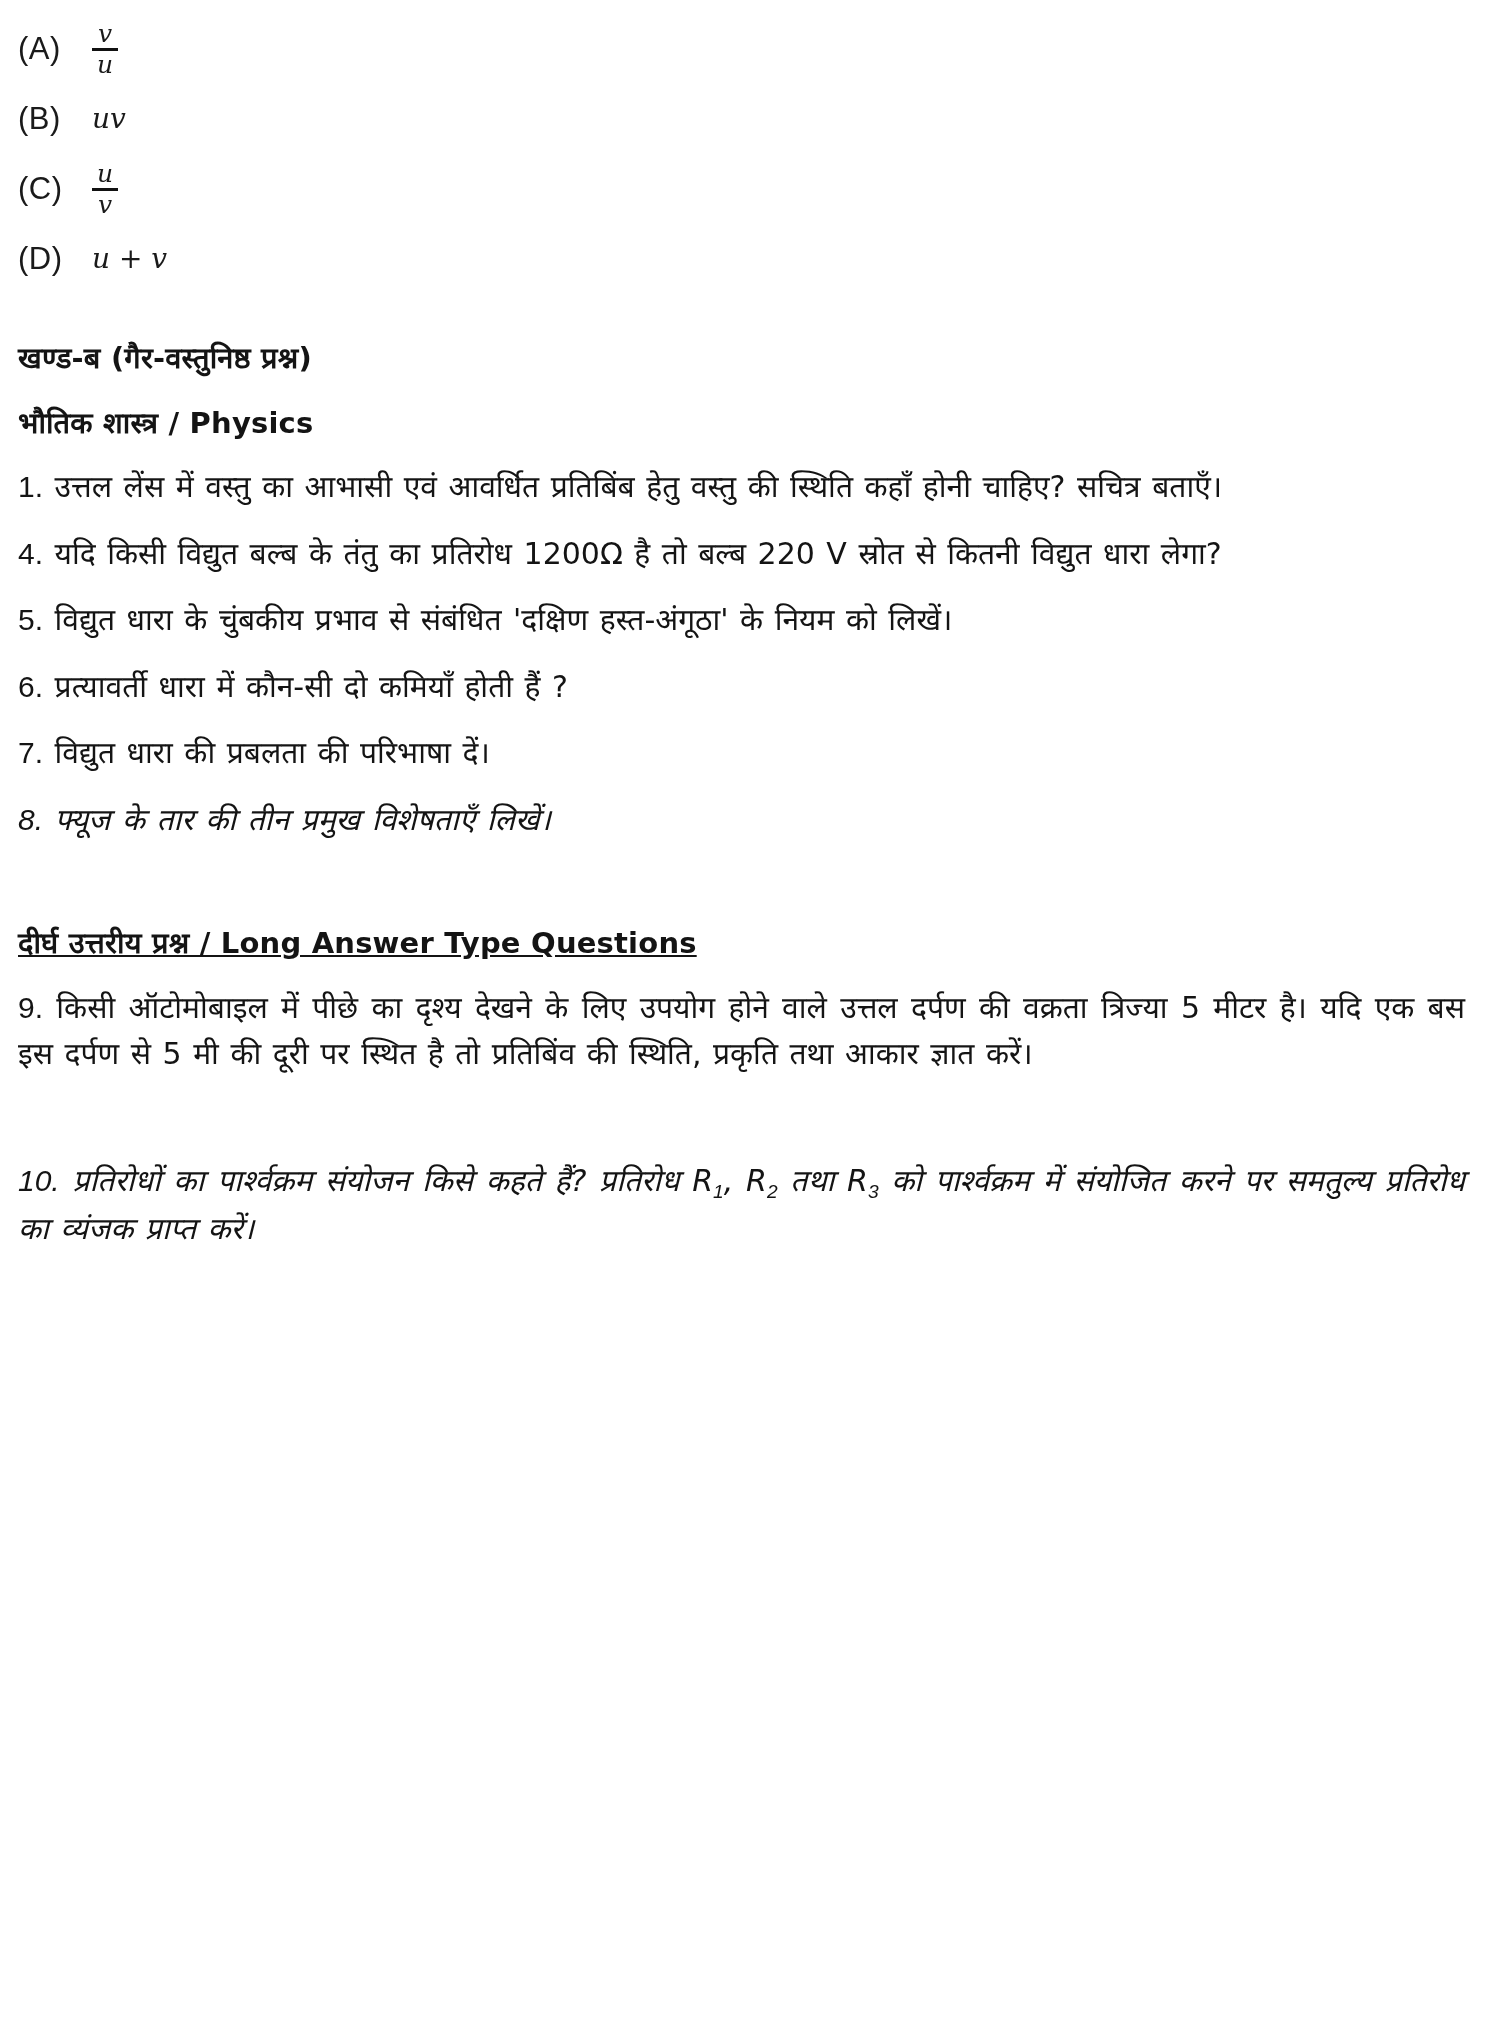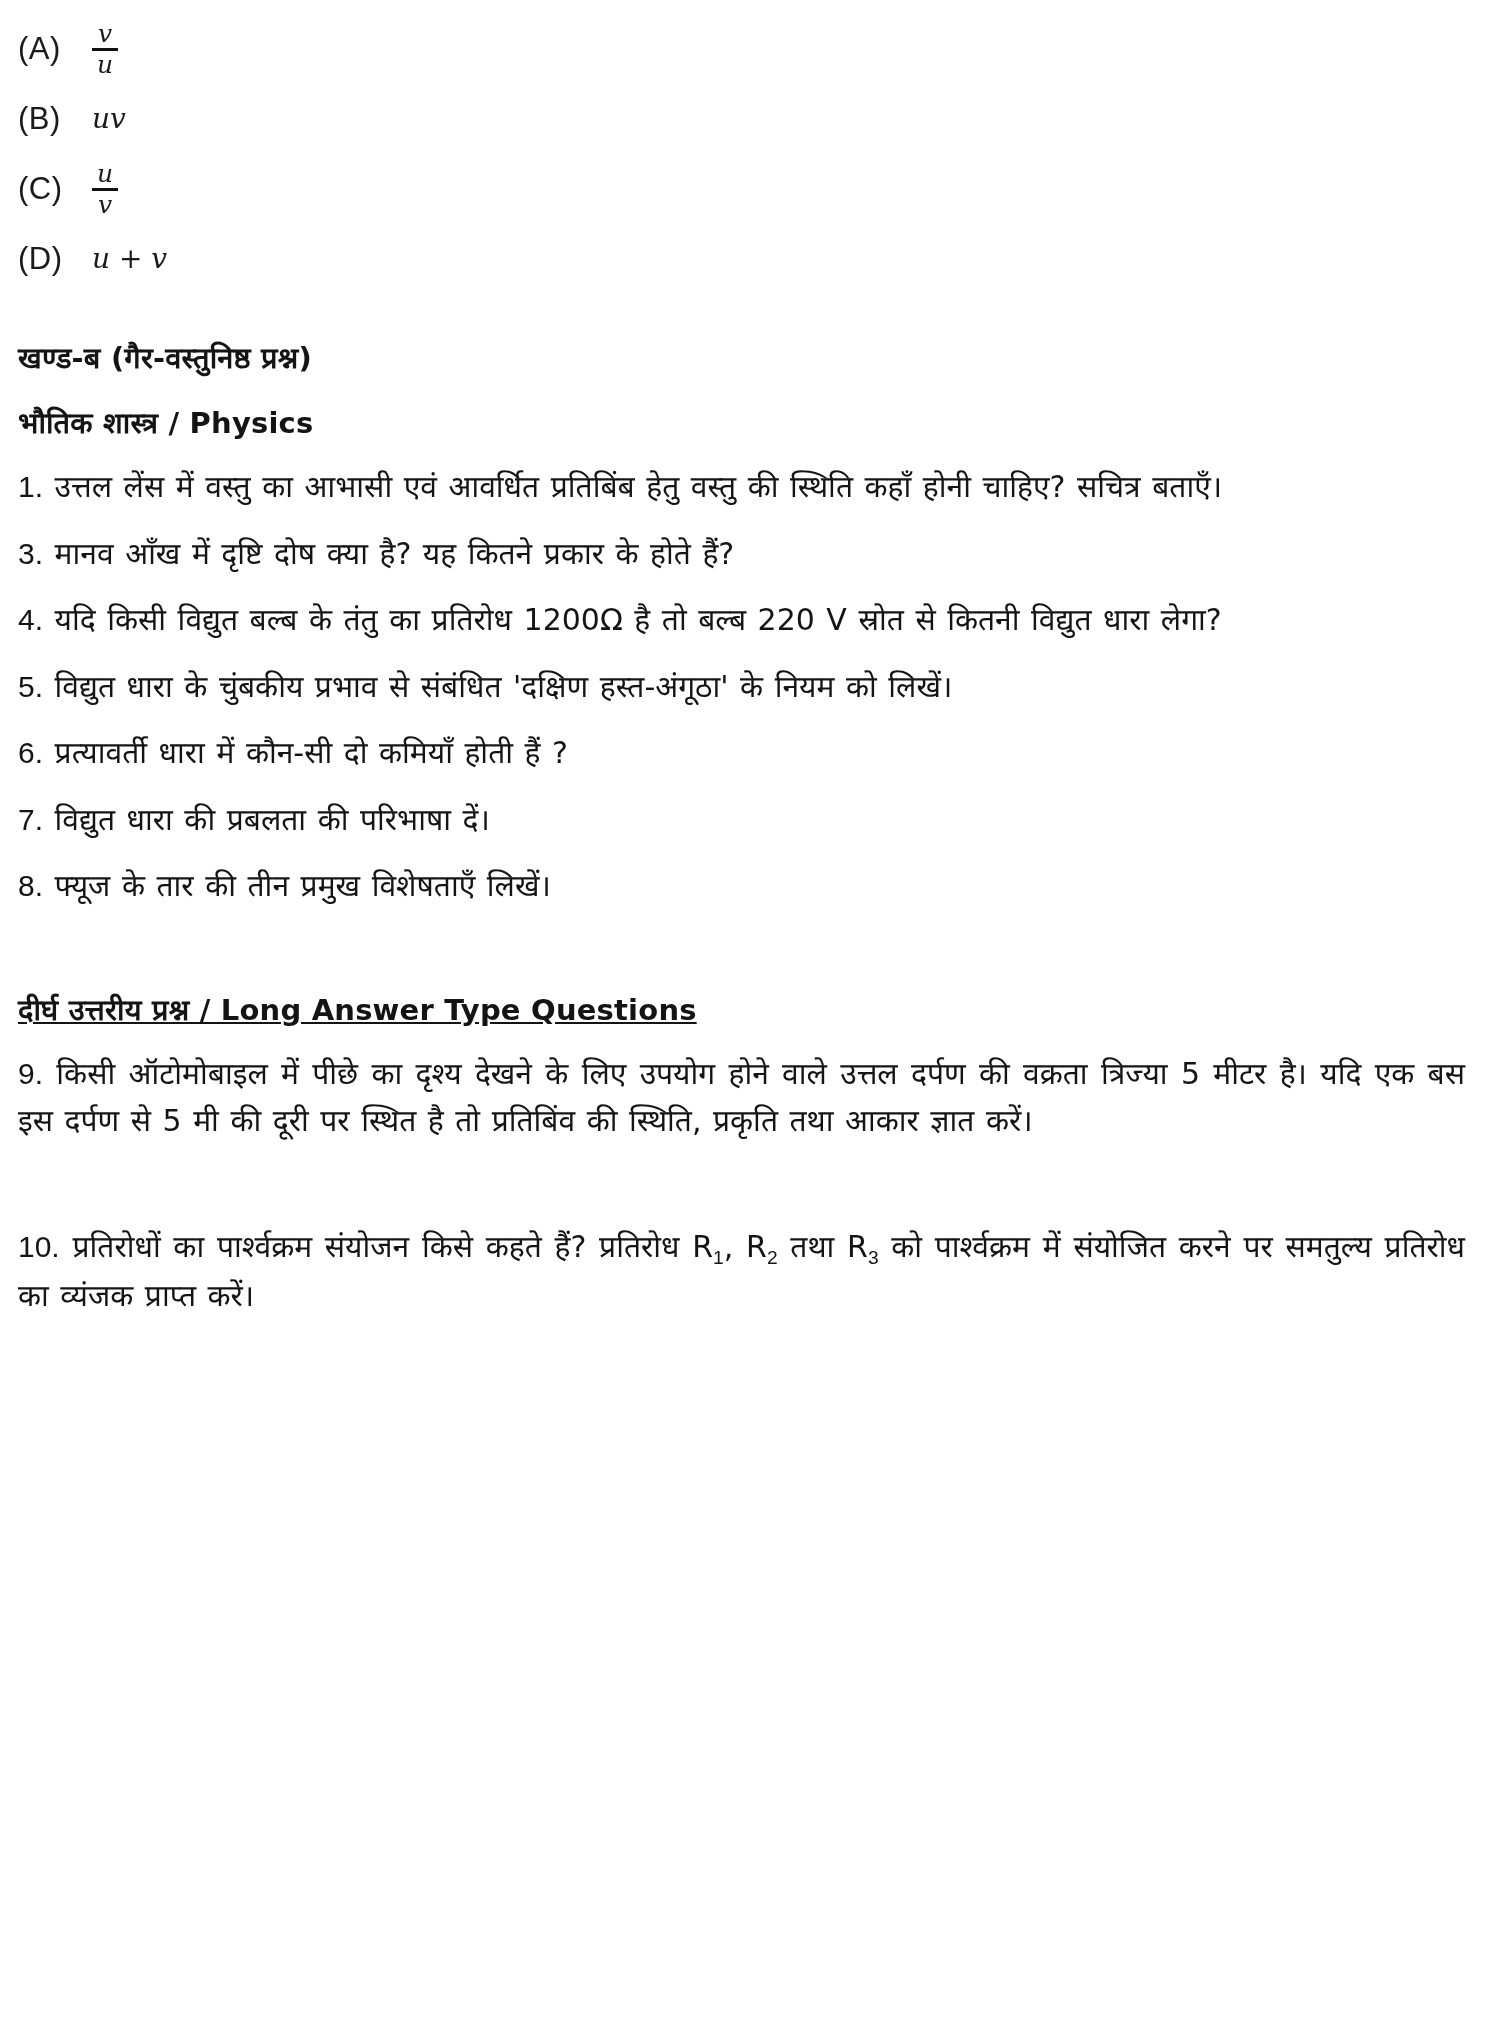--- a/index.html
+++ b/index.html
@@ -93,21 +93,21 @@
   .q-item {
     font-size: 30px;
     line-height: 1.55;
     margin: 16px 0 20px 0;
     text-align: justify;
     text-justify: inter-word;
     color: #141414;
     word-spacing: 2px;
   }
   .q-item.wide { text-align: justify; }
-  .q-item:last-child { margin-bottom: 0; }
+  .q-item:last-child { margin-bottom: 0; font-style: italic; }
   .num-latin {
     font-family: "Liberation Sans", sans-serif;
   }
   sub {
     font-size: 0.64em;
     font-family: "Liberation Sans", sans-serif;
   }
   .spacer-lg { height: 44px; }
 </style>
 </head>
@@ -153,24 +153,20 @@
 
   <h2 class="section-heading heading-khand">खण्ड-ब (गैर-वस्तुनिष्ठ प्रश्न)</h2>
   <h3 class="section-heading heading-subject">भौतिक शास्त्र / Physics</h3>
 
   <ul class="q-list">
     <li class="q-item">
       <span class="num-latin">1.</span>
       <span>उत्तल लेंस में वस्तु का आभासी एवं आवर्धित प्रतिबिंब हेतु वस्तु की स्थिति कहाँ होनी चाहिए? सचित्र बताएँ।</span>
     </li>
     <li class="q-item">
-      <span class="num-latin">3.</span>
-      <span>मानव आँख में दृष्टि दोष क्या है? यह कितने प्रकार के होते हैं?</span>
-    </li>
-    <li class="q-item">
       <span class="num-latin">4.</span>
       <span>यदि किसी विद्युत बल्ब के तंतु का प्रतिरोध 1200Ω है तो बल्ब 220 V स्रोत से कितनी विद्युत धारा लेगा?</span>
     </li>
     <li class="q-item">
       <span class="num-latin">5.</span>
       <span>विद्युत धारा के चुंबकीय प्रभाव से संबंधित 'दक्षिण हस्त-अंगूठा' के नियम को लिखें।</span>
     </li>
     <li class="q-item">
       <span class="num-latin">6.</span>
       <span>प्रत्यावर्ती धारा में कौन-सी दो कमियाँ होती हैं ?</span>

